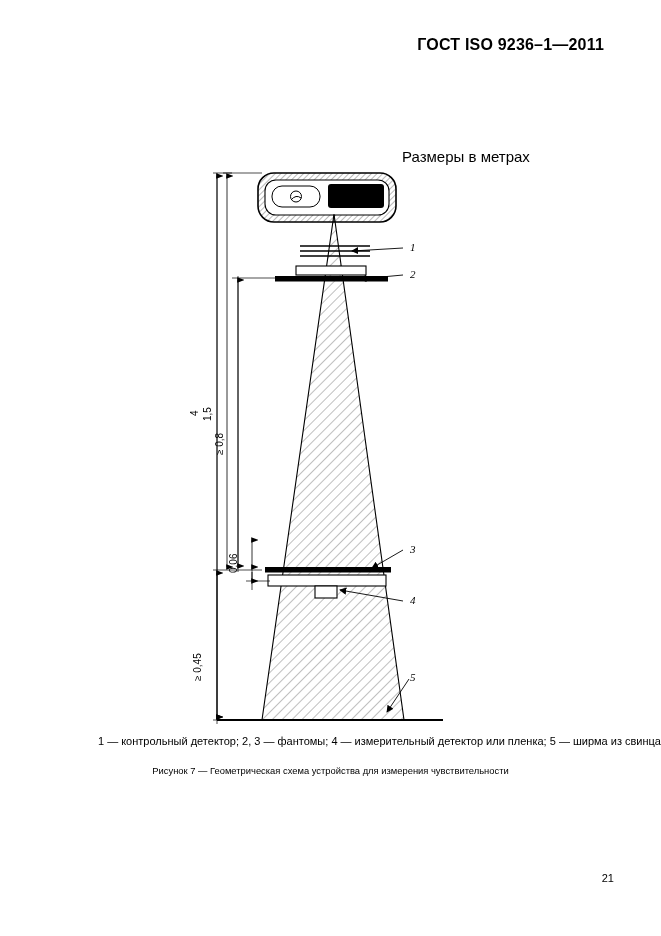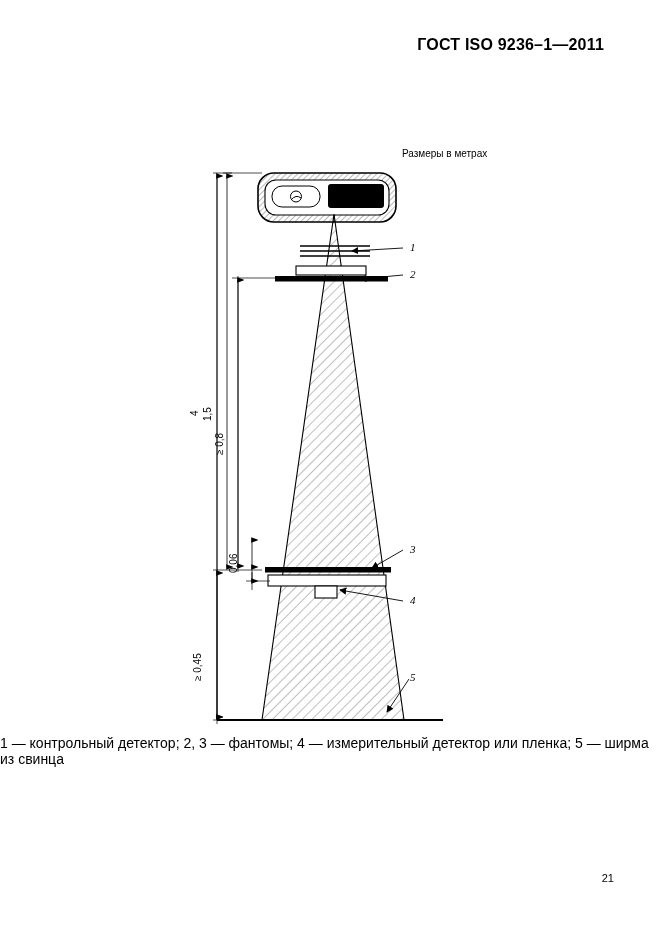--- a/index.html
+++ b/index.html
@@ -32,21 +32,21 @@
     left: 0;
     top: 120px;
     width: 661px;
     height: 620px;
   }
 
   .units-note {
     position: absolute;
     left: 402px;
     top: 28px;
-    font-size: 10px;
+    font-size: 15px;
   }
 
   
   .callout {
     position: absolute;
     font-size: 11px;
     font-style: italic;
     font-family: "Liberation Serif", serif;
   }
 
@@ -60,22 +60,22 @@
   .dim.rot {
     transform: rotate(-90deg);
   }
 
   
   .legend {
     position: absolute;
     left: 0;
     top: 735px;
     width: 661px;
-    text-align: left;
-    font-size: 14px;
+    text-align: right;
+    font-size: 11px;
   }
 
   .caption {
     position: absolute;
     left: 0;
     top: 764px;
     width: 661px;
     text-align: center;
     font-size: 9.4px;
     line-height: 1.45;
@@ -188,15 +188,16 @@
   <div class="dim rot" style="left:225px; top:324px;">≥ 0,8</div>
   <div class="dim rot" style="left:239px; top:442px;">0,06</div>
   <div class="dim rot" style="left:203px; top:550px;">≥ 0,45</div>
 </div>
 
 <div class="legend">
   <span>1 — контрольный детектор; 2, 3 — фантомы; 4 — измерительный детектор или пленка; 5 — ширма из свинца</span>
 </div>
 
 <div class="caption">
+  <div>Рисунок 7 — Геометрическая схема устройства для измерения чувствительности</div>
 </div>
 
 <div class="page-number">21</div>
 
 </body></html>

